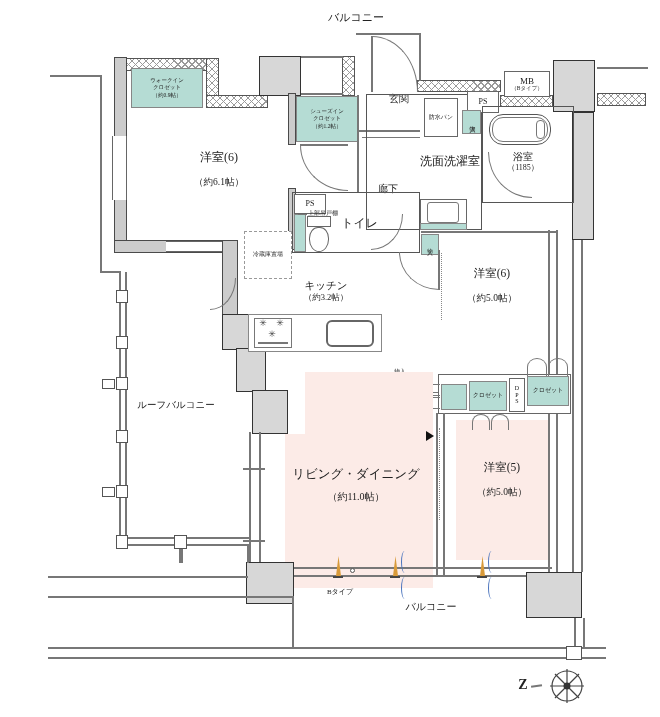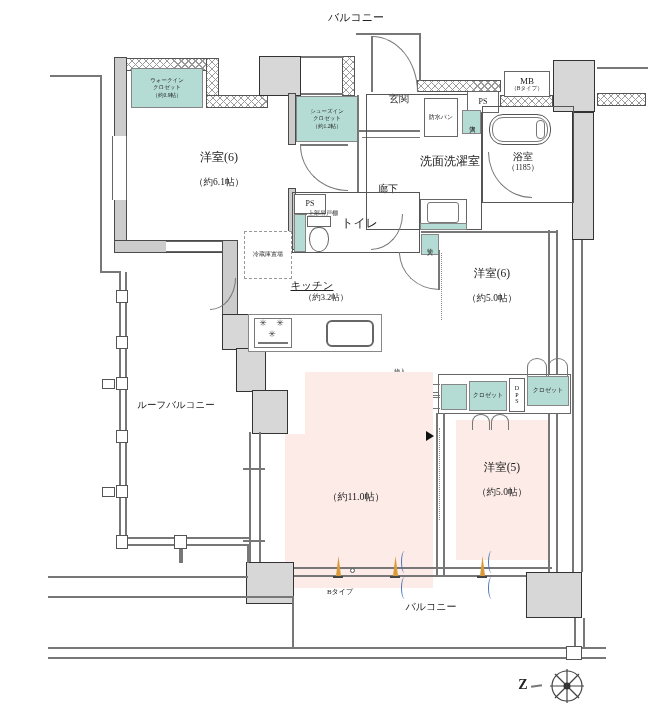--- a/index.html
+++ b/index.html
@@ -137,21 +137,21 @@
   <div class="pillar" style="left:252px;top:390px;width:36px;height:44px;"></div>
 
   <div class="box" style="left:248px;top:314px;width:134px;height:38px;border-color:#888;"></div>
   <div class="abs" style="left:254px;top:318px;width:38px;height:30px;border:1px solid #777;background:#fff;"></div>
   <div class="label" style="left:257px;top:318px;width:12px;font-size:9px;color:#444;">✳</div>
   <div class="label" style="left:274px;top:318px;width:12px;font-size:9px;color:#444;">✳</div>
   <div class="label" style="left:266px;top:329px;width:12px;font-size:9px;color:#444;">✳</div>
   <div class="line" style="left:258px;top:342px;width:30px;height:1.5px;"></div>
   <div class="abs" style="left:326px;top:320px;width:48px;height:27px;border:2px solid #666;border-radius:6px;background:#fff;"></div>
 
-  <div class="label" style="left:284px;top:279px;width:56px;font-size:10.5px;text-decoration:underline;">キッチン</div>
+  <div class="label" style="left:298px;top:279px;width:56px;font-size:10.5px;">キッチン</div>
   <div class="label" style="left:294px;top:292px;width:64px;font-size:8.5px;">（約3.2帖）</div>
 
   <div class="arc" style="left:210px;top:278px;width:26px;height:32px;border-right-width:1px;border-bottom-width:1px;border-bottom-right-radius:100% 100%;"></div>
 
   <div class="line" style="left:421px;top:231px;width:136px;height:1.5px;"></div>
   <div class="teal label v" style="left:421px;top:234px;width:18px;height:21px;font-size:5.5px;">物入</div>
   <div class="dotv" style="left:441px;top:253px;height:67px;"></div>
   <div class="line" style="left:548px;top:230px;width:1.5px;height:342px;"></div>
   <div class="line" style="left:556px;top:230px;width:1.5px;height:342px;"></div>
   <div class="line" style="left:572px;top:240px;width:1.5px;height:332px;"></div>
@@ -176,20 +176,21 @@
   <div class="arc" style="left:420px;top:384px;width:20px;height:12px;border-width:1px 0 1px 1px;border-radius:50% 0 0 50%;"></div>
   <div class="arc" style="left:420px;top:397px;width:20px;height:12px;border-width:1px 0 1px 1px;border-radius:50% 0 0 50%;"></div>
 
   <div class="label" style="left:376px;top:368px;width:48px;font-size:5.5px;">物入
 （コート掛け付
 スペース）</div>
   <div class="line" style="left:420px;top:392px;width:18px;height:1px;"></div>
 
   <div class="pink" style="left:305px;top:372px;width:128px;height:63px;"></div>
   <div class="pink" style="left:285px;top:434px;width:148px;height:154px;"></div>
+  <div class="label" style="left:286px;top:466px;width:140px;font-size:12.5px;">リビング・ダイニング</div>
   <div class="label" style="left:316px;top:490px;width:80px;font-size:10px;">（約11.0帖）</div>
 
   <div class="line" style="left:249px;top:432px;width:1.5px;height:132px;"></div>
   <div class="line" style="left:259px;top:432px;width:1.5px;height:132px;"></div>
   <div class="line" style="left:243px;top:468px;width:22px;height:1.5px;"></div>
   <div class="line" style="left:243px;top:540px;width:22px;height:1.5px;"></div>
 
   <div class="line" style="left:436px;top:413px;width:1.5px;height:162px;"></div>
   <div class="line" style="left:443px;top:413px;width:1.5px;height:162px;"></div>
   <div class="dotv" style="left:439px;top:428px;height:92px;"></div>

